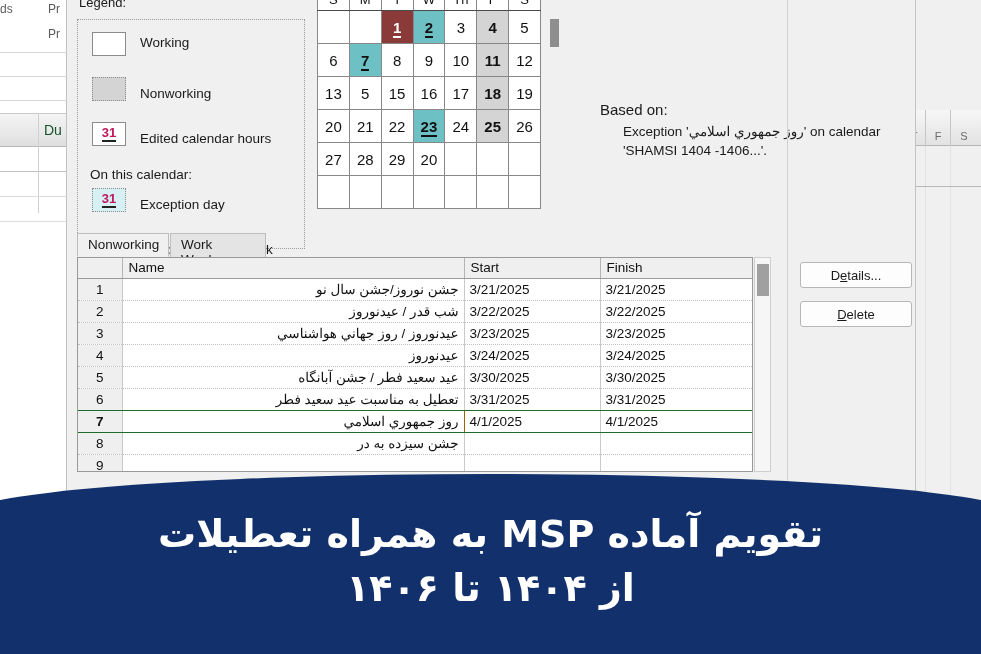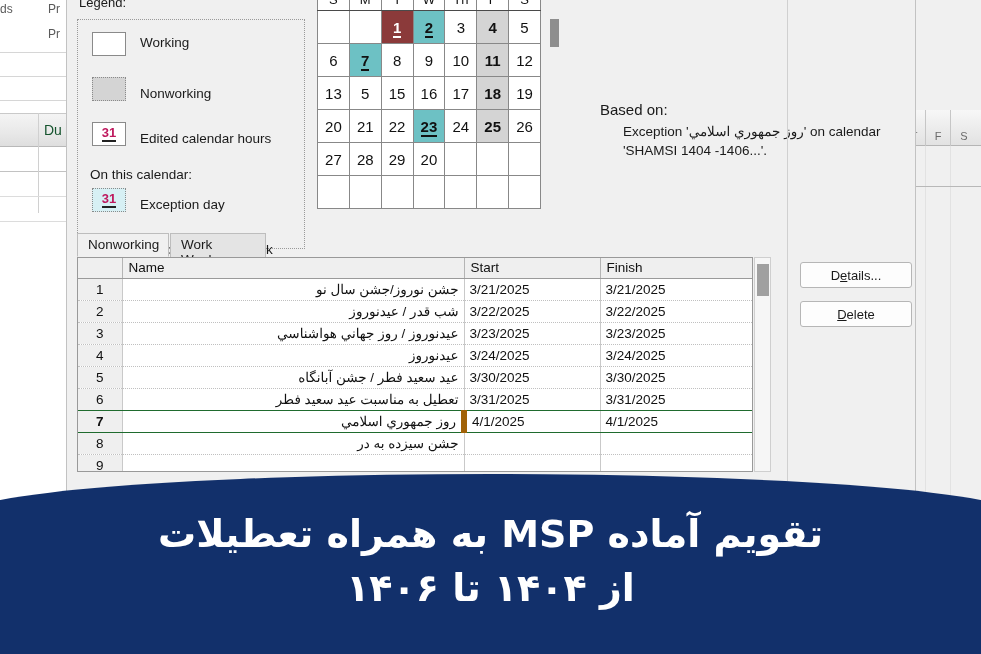--- a/index.html
+++ b/index.html
@@ -180,21 +180,21 @@
     border-bottom:1px dotted #c0c0c0;
     padding:0 5px;
     font-size:13.5px;
     white-space:nowrap; overflow:hidden;
   }
   td.idx { text-align:center; background:#efefef; color:#111;
            border-right:1px solid #a8a8a8; padding:0;}
   td.nm  { direction:rtl; text-align:right; padding-right:8px; }
   tr.sel td { border-top:1px solid #1f6b2e; border-bottom:1px solid #1f6b2e; }
   tr.sel td.idx { font-weight:bold; }
-  tr.sel td.nm { border-left:1px solid #1f6b2e; border-right:6px solid #a16207;}
+  tr.sel td.nm { border-left:1px solid #1f6b2e; border-right:1px solid #a16207;}
   tr.sel td.st { border-right:1px solid #c9c9c9; }
   tr.above-sel td { border-bottom:1px solid #1f6b2e; }
 
   .exc-scroll {
     position:absolute; left:687px; top:296px;
     width:17px; height:215px;
     background:#f6f6f6; border:1px solid #cfcfcf;
   }
   .exc-scroll-thumb {
     position:absolute; left:2px; top:6px; width:12px; height:32px;

